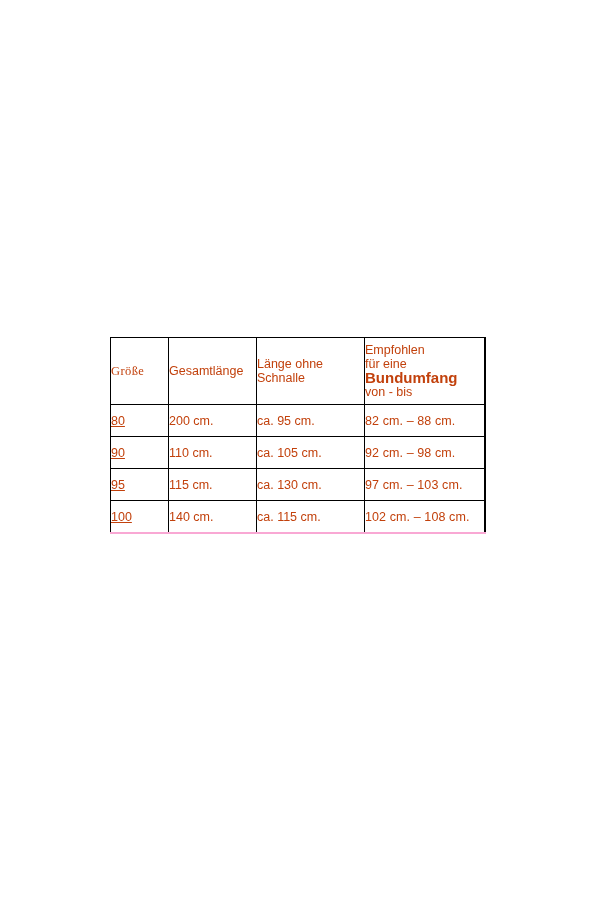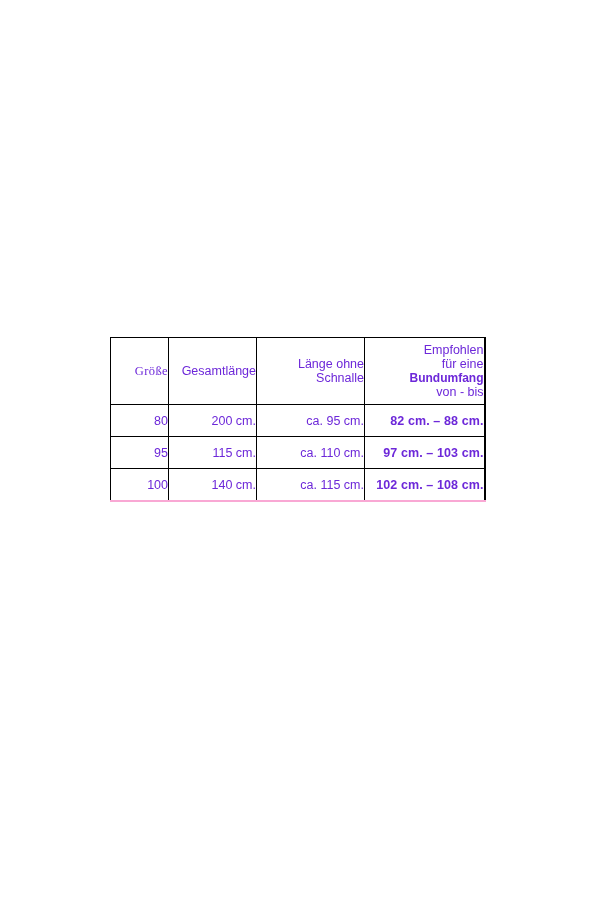--- a/index.html
+++ b/index.html
@@ -21,23 +21,23 @@
     width: 374px;
   }
   table.size-table {
     border-collapse: collapse;
     table-layout: fixed;
     width: 374px;
     background: #ffffff;
   }
   table.size-table td {
     border: 1px solid #000000;
-    text-align: right;
+    text-align: left;
     vertical-align: middle;
-    color: #6d28d9;
+    color: #c2410c;
     padding: 0;
   }
   
   col.c0 { width: 58px; }
   col.c1 { width: 88px; }
   col.c2 { width: 108px; }
   col.c3 { width: 120px; }
 
   
   tr.header-row td {
@@ -56,34 +56,34 @@
   }
   td.h-laenge {
     font-size: 13px;
   }
   td.h-empf {
     font-size: 12px;
     line-height: 14.5px;
   }
   td.h-empf .bold {
     font-weight: bold;
-    font-size: 12px;
+    font-size: 15px;
   }
 
   
   tr.data-row td {
     height: 31px;
     font-size: 12.5px;
   }
-  td.cell-size { font-size: 12.5px; }
+  td.cell-size { font-size: 12.5px; text-decoration: underline; }
   td.cell-total { font-size: 12.5px; }
   td.cell-nobuckle { font-size: 12.5px; }
   td.cell-waist {
     font-size: 11.5px;
-    font-weight: bold;
+    font-weight: normal;
     letter-spacing: 0.1px;
   }
   
   table.size-table {
     border-right: 2px solid #000;
   }
   tr.data-row:last-child td {
     border-bottom: 2px solid #f9a8d4;
   }
   td.cell-waist, td.h-empf {
@@ -118,25 +118,31 @@
       </tr>
 
       <tr class="data-row">
         <td class="cell-size">80</td>
         <td class="cell-total">200 cm.</td>
         <td class="cell-nobuckle">ca.  95 cm.</td>
         <td class="cell-waist">82 cm. – 88 cm.</td>
       </tr>
 
 
+      <tr class="data-row">
+        <td class="cell-size">90</td>
+        <td class="cell-total">110 cm.</td>
+        <td class="cell-nobuckle">ca. 105 cm.</td>
+        <td class="cell-waist">92 cm. – 98 cm.</td>
+      </tr>
 
       <tr class="data-row">
         <td class="cell-size">95</td>
         <td class="cell-total">115 cm.</td>
-        <td class="cell-nobuckle">ca. 110 cm.</td>
+        <td class="cell-nobuckle">ca. 130 cm.</td>
         <td class="cell-waist">97 cm. – 103 cm.</td>
       </tr>
 
       <tr class="data-row">
         <td class="cell-size">100</td>
         <td class="cell-total">140 cm.</td>
         <td class="cell-nobuckle">ca. 115 cm.</td>
         <td class="cell-waist">102 cm. – 108 cm.</td>
       </tr>
     </tbody>

